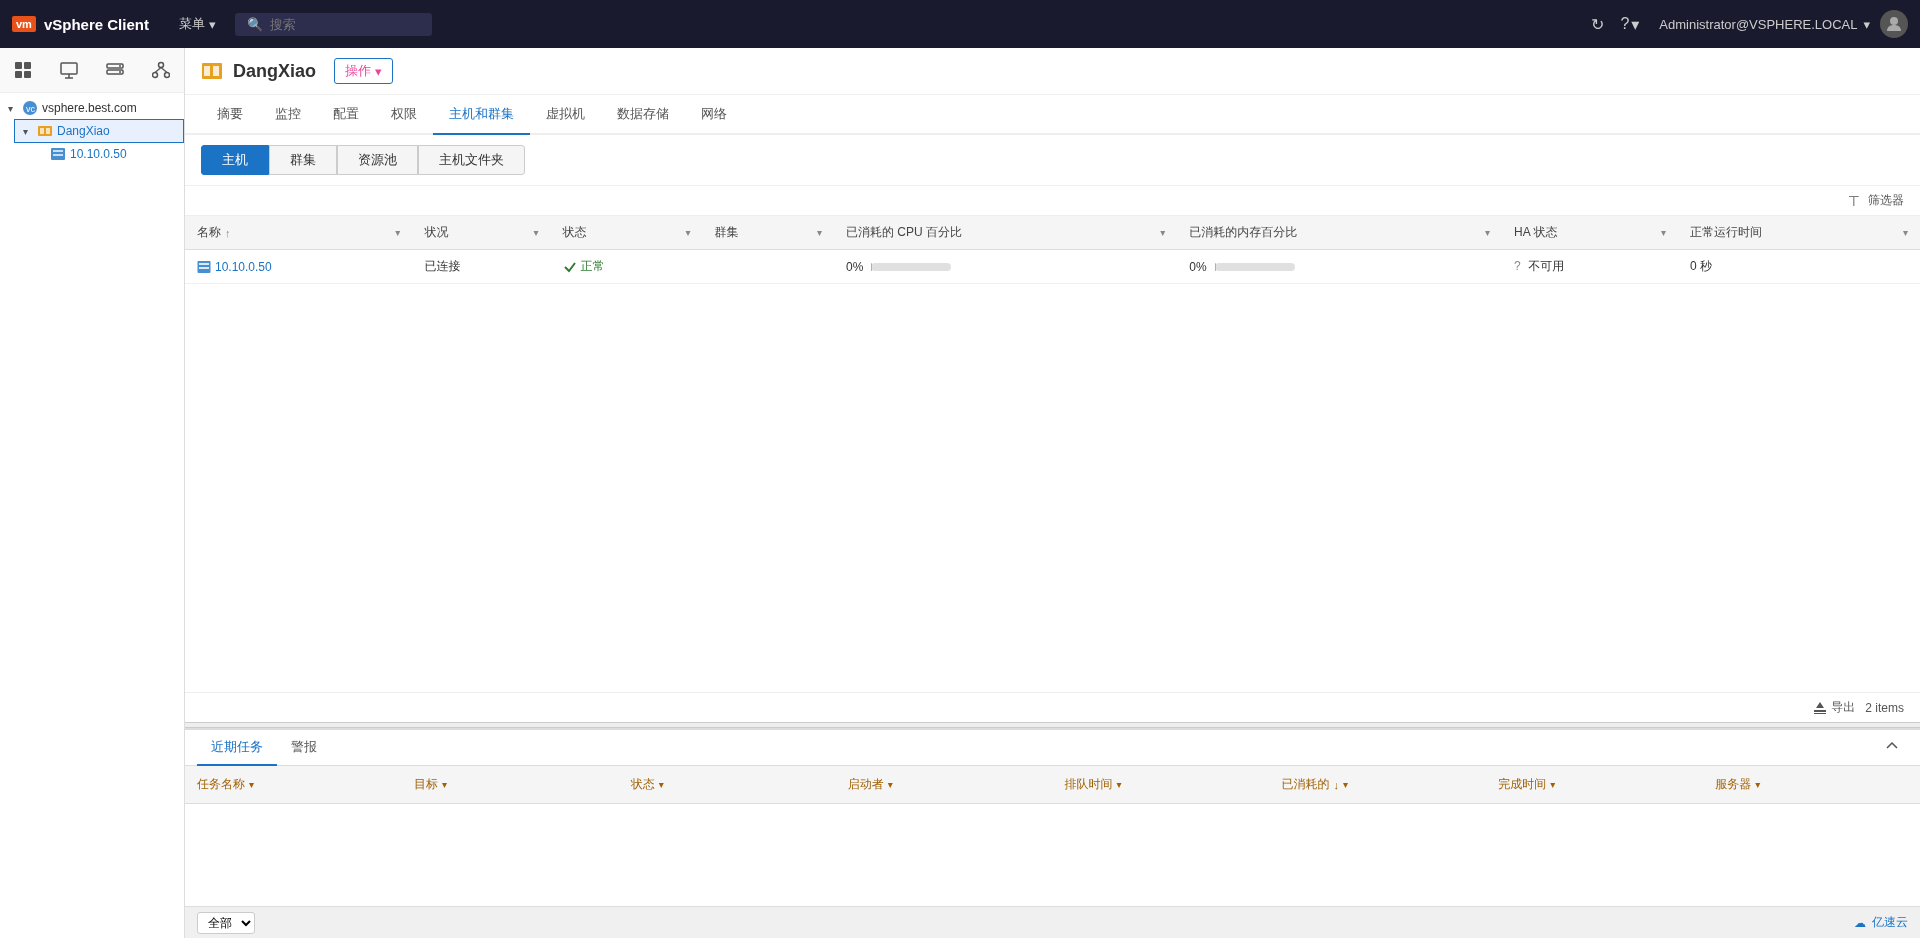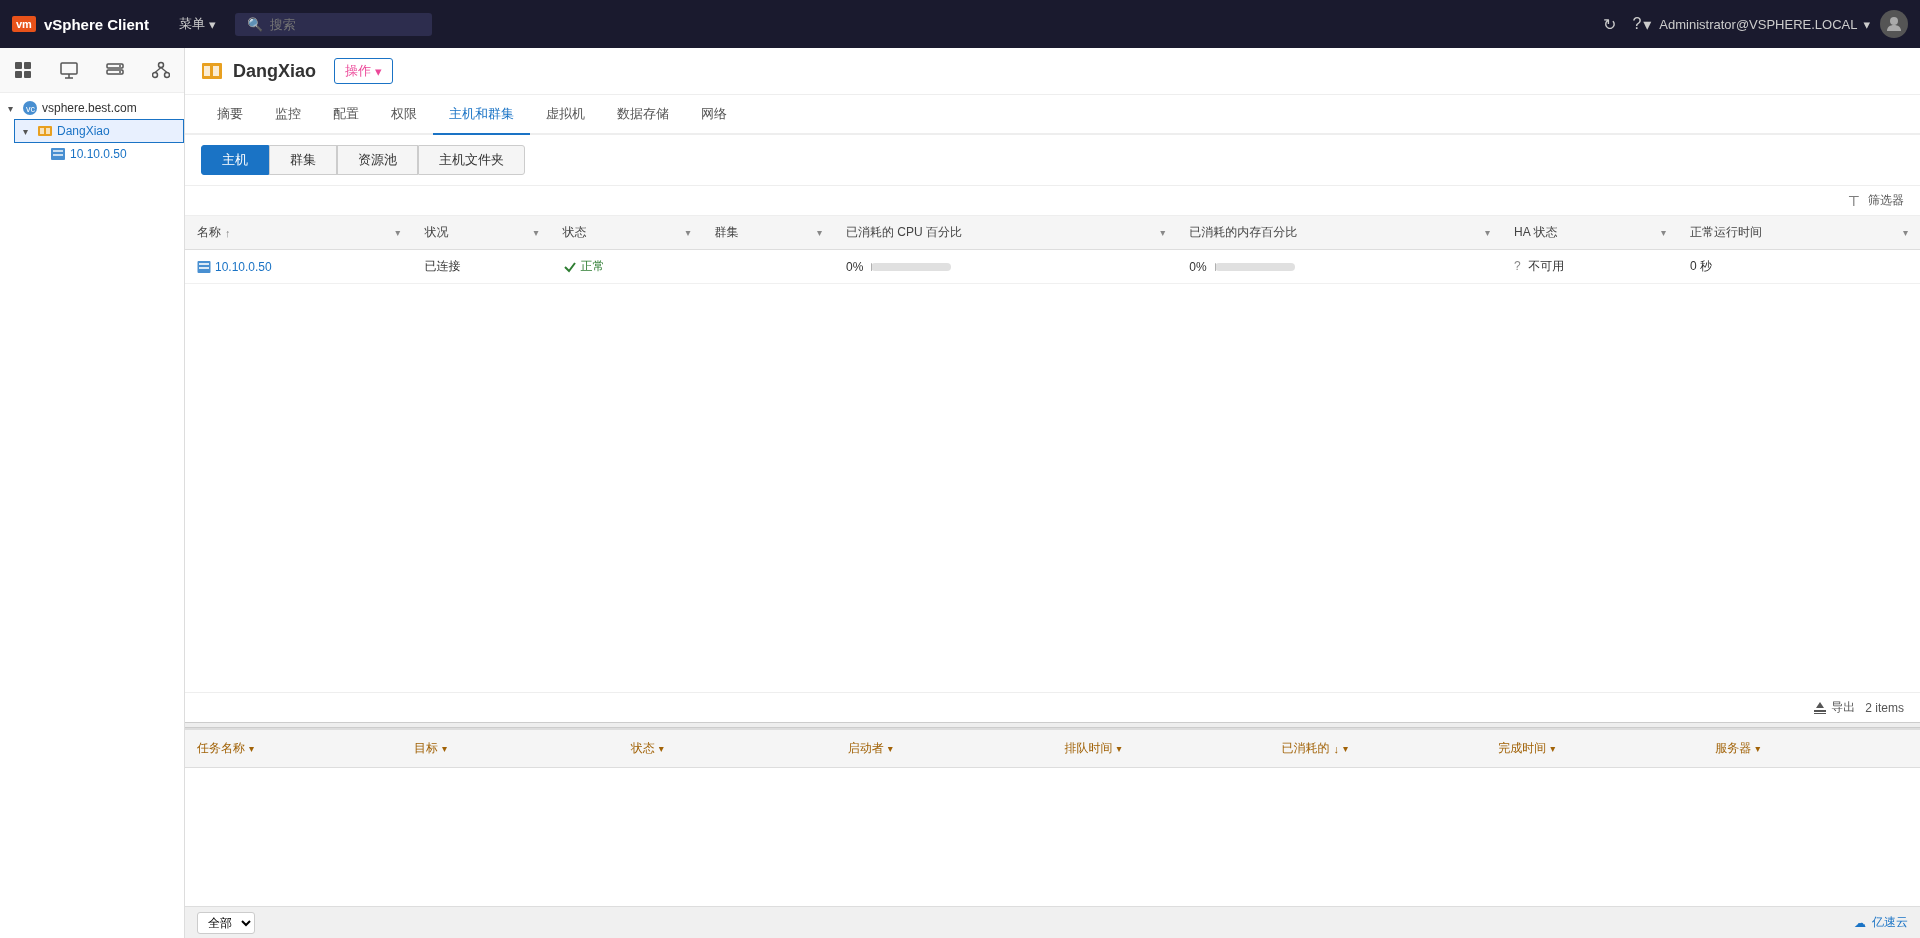--- a/index.html
+++ b/index.html
@@ -12,21 +12,21 @@
       color: #fff; flex-shrink: 0;
     }
     .top-nav .brand { display: flex; align-items: center; gap: 8px; font-size: 15px; font-weight: bold; margin-right: 20px; }
     .top-nav .brand .vm-logo { background: #e8521a; color: #fff; font-size: 11px; font-weight: bold; padding: 2px 4px; border-radius: 2px; }
     .top-nav .menu-btn { display: flex; align-items: center; gap: 4px; cursor: pointer; padding: 4px 10px; font-size: 13px; color: #ccc; }
     .top-nav .search-area { display: flex; align-items: center; gap: 6px; background: #2d2d4e; border-radius: 3px; padding: 4px 12px; margin-left: 10px; color: #aaa; font-size: 13px; }
     .top-nav .search-area input { background: transparent; border: none; outline: none; color: #ccc; font-size: 13px; width: 150px; }
     .top-nav .spacer { flex: 1; }
     .top-nav .nav-icons { display: flex; align-items: center; gap: 16px; }
     .top-nav .nav-icon { color: #ccc; cursor: pointer; font-size: 16px; }
-    .top-nav .user-info { display: flex; align-items: center; gap: 6px; color: #ccc; cursor: pointer; font-size: 13px; margin-left: 8px; }
+    .top-nav .user-info { display: flex; align-items: center; gap: 6px; color: #ccc; cursor: pointer; font-size: 13px; margin-left: 20px; }
     .top-nav .avatar { width: 28px; height: 28px; background: #555; border-radius: 50%; display: flex; align-items: center; justify-content: center; font-size: 12px; color: #fff; margin-left: 10px; }
 
     
     .main-container { display: flex; height: calc(938px - 48px); }
 
     
     .sidebar { width: 185px; background: #fff; border-right: 1px solid #ddd; display: flex; flex-direction: column; flex-shrink: 0; }
     .sidebar-icons { display: flex; border-bottom: 1px solid #eee; padding: 4px 0; background: #f9f9f9; }
     .sidebar-icon { flex: 1; display: flex; justify-content: center; align-items: center; height: 36px; cursor: pointer; color: #555; font-size: 16px; }
     .sidebar-tree { padding: 4px 0; overflow-y: auto; flex: 1; }
@@ -371,20 +371,30 @@
           <polygon points="7,1 11,7 3,7" fill="#555"></polygon>
         </svg>
         <span>导出</span>
       </div>
       <span>2 items</span>
     </div>
 
     <div class="resize-handle"></div>
 
     <div class="bottom-panel">
+      <div class="bottom-tabs">
+        <div class="bottom-tab active">近期任务</div>
+        <div class="bottom-tab">警报</div>
+        <div class="bottom-tab-spacer"></div>
+        <div class="collapse-btn">
+          <svg width="16" height="16" viewBox="0 0 16 16">
+            <polyline points="3,10 8,5 13,10" stroke="#555" stroke-width="1.5" fill="none"></polyline>
+          </svg>
+        </div>
+      </div>
 
       <div class="bottom-table-header">
         <div class="bottom-col">
           <span>任务名称</span>
           <span class="chevron-down" style="font-size:10px;"></span>
         </div>
         <div class="bottom-col">
           <span>目标</span>
           <span class="chevron-down" style="font-size:10px;"></span>
         </div>

